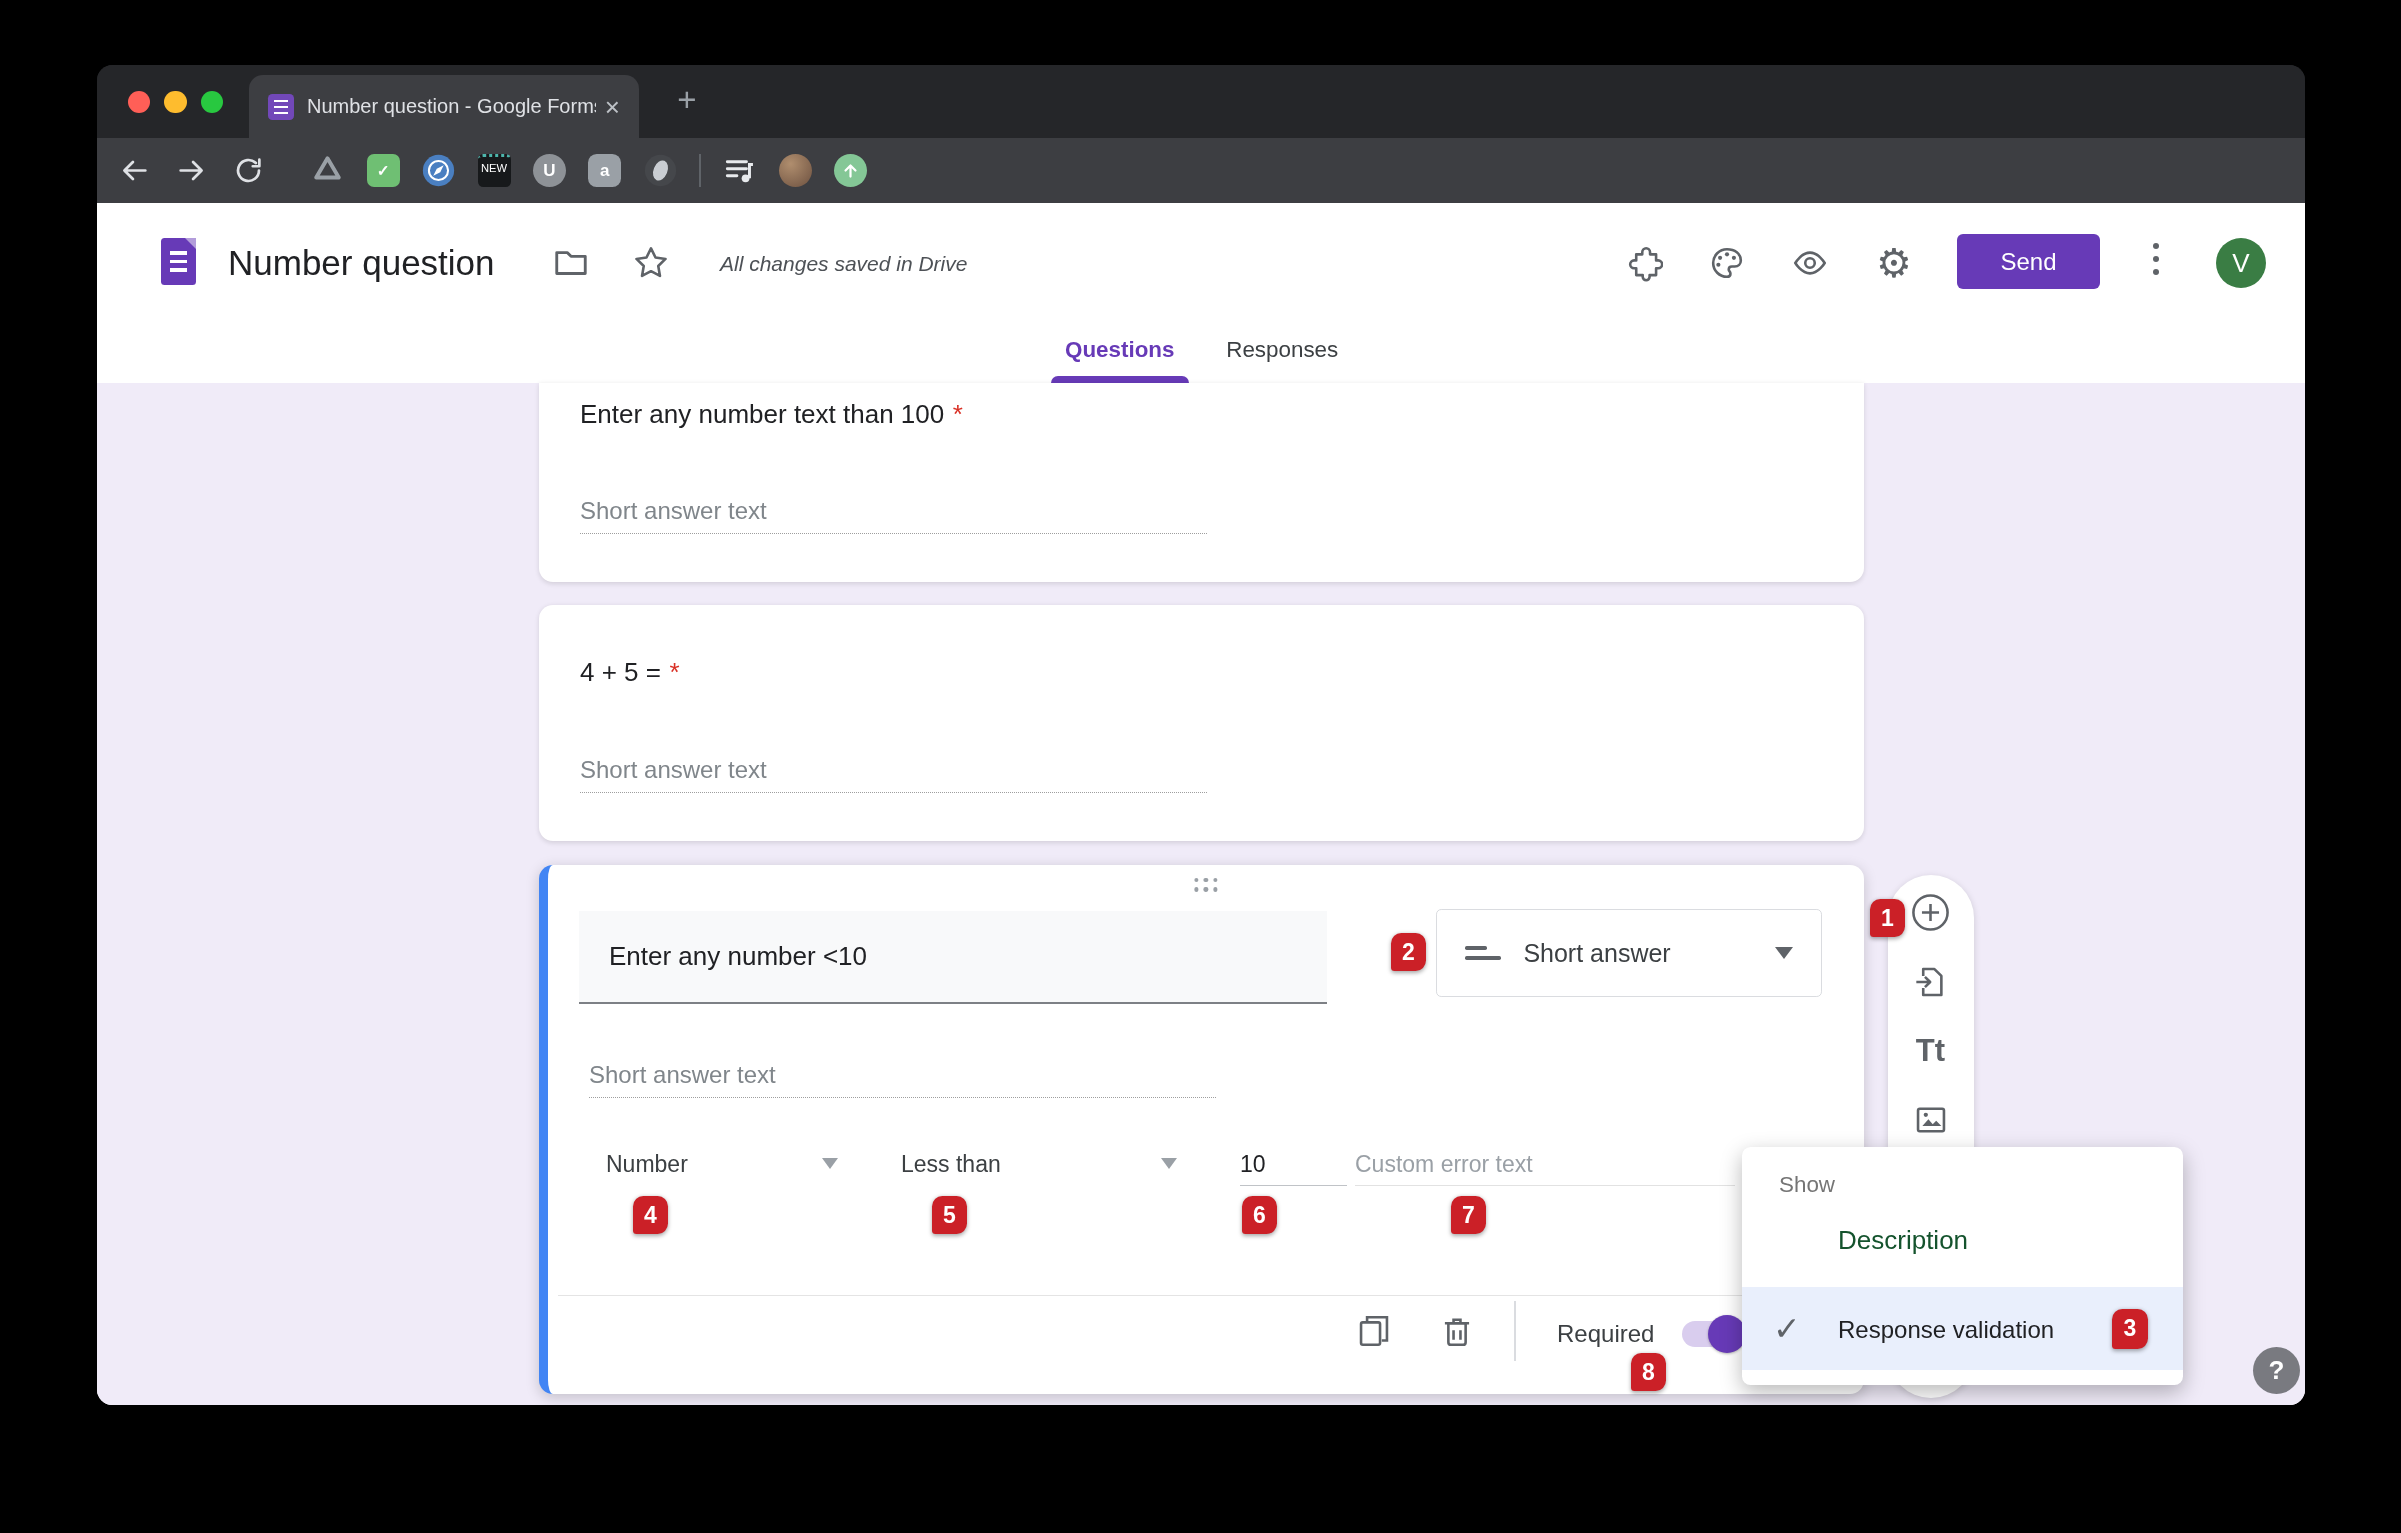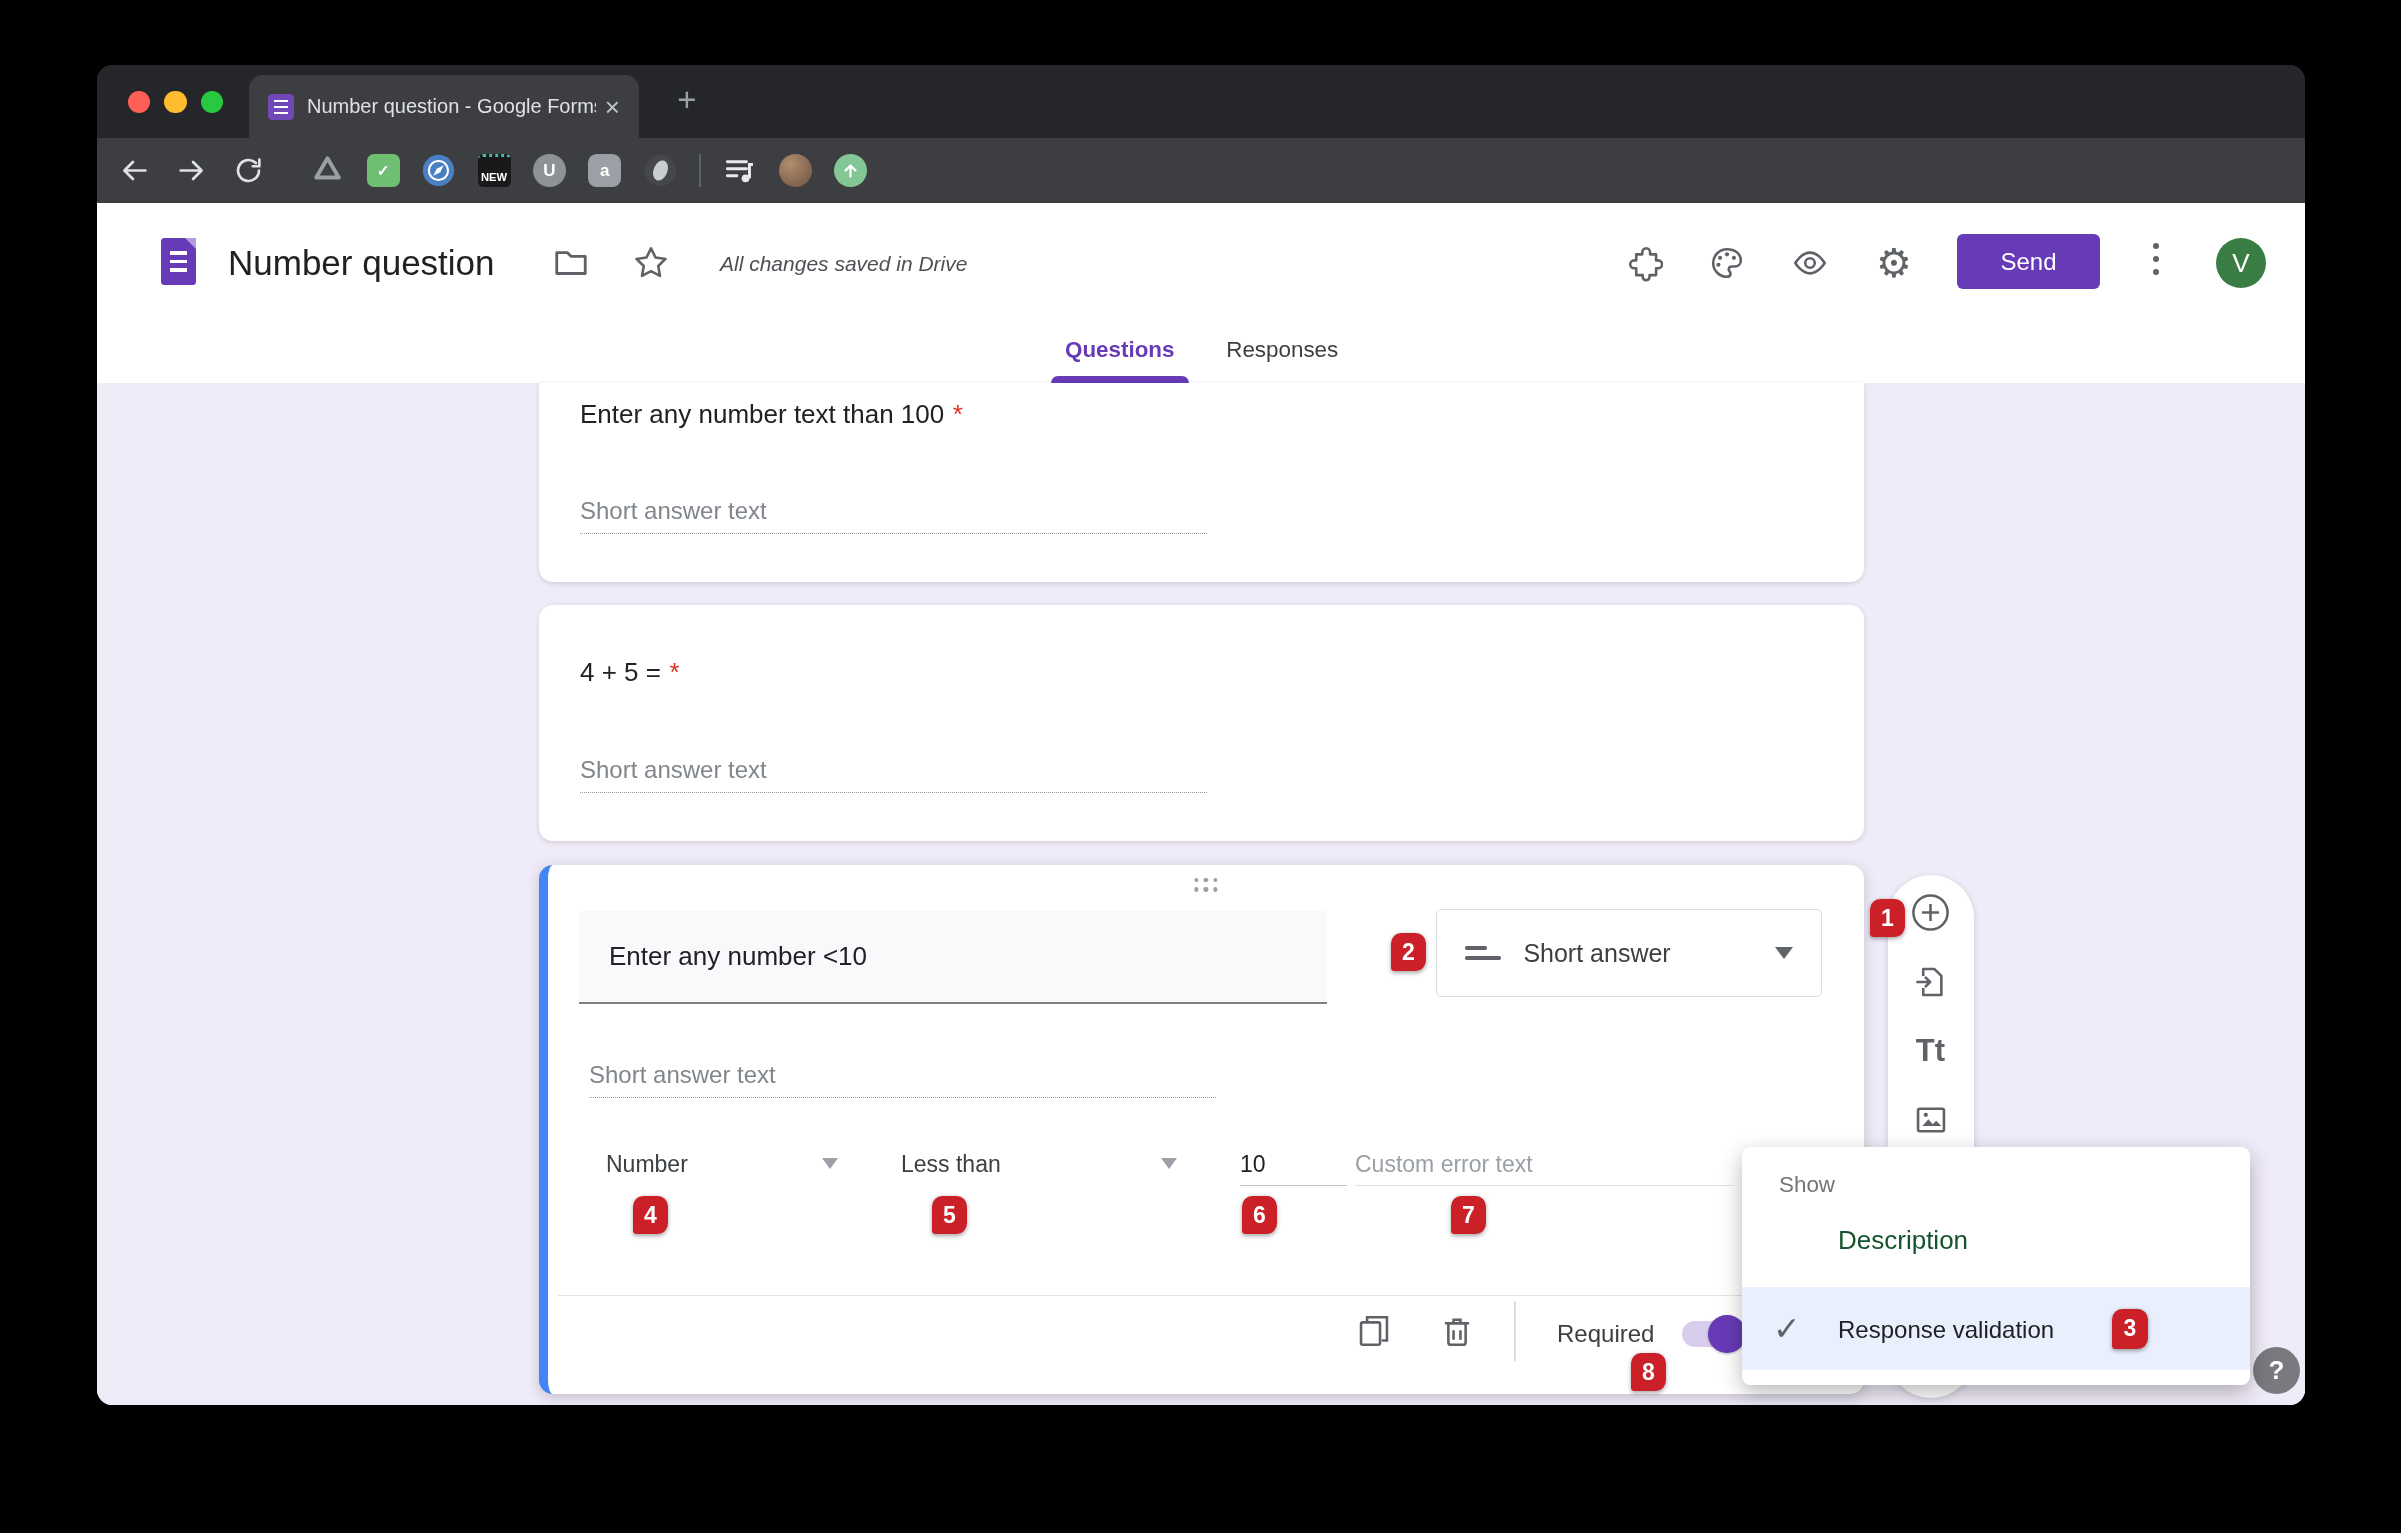--- a/index.html
+++ b/index.html
@@ -32,22 +32,22 @@
   .urlbar { width:1423px; height:45px; border-radius:22.4px; background:#1f2023;
             display:flex; align-items:center; padding:0 19px; flex:none; }
   .url-host { margin-left:12px; font-size:22.4px; color:#e8eaed; white-space:nowrap; }
   .url-path { font-size:22.4px; color:#9aa0a6; white-space:nowrap; }
   .url-star { margin-left:auto; flex:none; }
   .exts { display:flex; align-items:center; gap:22.4px; margin-left:21px; }
   .ext { width:33px; height:33px; flex:none; position:relative; }
   .ext-round { border-radius:50%; display:flex; align-items:center; justify-content:center;
                color:#fff; font-size:17px; font-weight:bold; }
   .ext-new { background:#17191b; border-radius:5.2px; border-top:3.5px dotted #4db6ac;
-             color:#fff; font-size:11.2px; font-weight:bold; display:flex; align-items:flex-end;
-             justify-content:center; padding-bottom:4px; }
+             color:#fff; font-size:11.2px; font-weight:normal; display:flex; align-items:flex-end;
+             justify-content:center; padding-bottom:13px; }
   .ext-mail { background:#6fbf73; border-radius:7px; display:flex; align-items:center;
               justify-content:center; color:#fff; font-size:15.5px; font-weight:bold; }
   .ext-sep { width:1.7px; height:33px; background:#5f6368; }
   .ext-avatar { border-radius:50%; background:radial-gradient(circle at 35% 30%, #b08e6e, #6d5140); }
   .ext-up { background:#84c796; border-radius:50%; display:flex; align-items:center; justify-content:center; }
 
   
   .app { position:absolute; top:138px; left:0; right:0; bottom:0; background:#fff; }
   .fheader { position:relative; height:119px; background:#fff; }
   .docicon { position:absolute; left:64px; top:35px; width:35px; height:47px; background:#673ab7;
@@ -133,21 +133,21 @@
   .toggle { position:absolute; left:1134px; top:456px; width:62px; height:26px;
             border-radius:13px; background:#d9cdee; }
   .toggle .thumb { position:absolute; left:26px; top:-6px; width:38px; height:38px;
             border-radius:50%; background:#673ab7; box-shadow:0 0.9px 2.6px rgba(0,0,0,.3); }
 
   .sidepill { position:absolute; left:1791px; top:492px; width:86px; height:523px;
               background:#fff; border-radius:43px; box-shadow:0 1.7px 7px rgba(0,0,0,.15); z-index:3; }
   .sideicon { position:absolute; left:22.4px; width:41px; height:41px; color:#5f6368; }
   .tticon { font-size:31px; font-weight:bold; color:#5f6368; text-align:center; line-height:38px; }
 
-  .menu { position:absolute; left:1645px; top:764px; width:508px; height:238px; background:#fff;
+  .menu { position:absolute; left:1645px; top:764px; width:441px; height:238px; background:#fff;
           border-radius:8.6px; box-shadow:0 7px 21px rgba(0,0,0,.28); overflow:hidden; z-index:5; }
   .menu-header { position:absolute; left:37px; top:19px; line-height:38px; font-size:22.4px; color:#757575; }
   .menu-item-desc { position:absolute; left:96px; top:60px; line-height:66px; font-size:26px; color:#14532d; }
   .menu-hl { position:absolute; left:0; right:0; top:140px; height:83px; background:#e9effc; }
   .menu-check { position:absolute; left:31px; top:0; line-height:83px; font-size:33px; color:#5f6368; }
   .menu-item-rv { position:absolute; left:96px; top:1px; line-height:83px; font-size:24px; color:#202124; }
   .badge3 { left:370px; top:21.6px; width:36px; height:40px; }
 
   .helpbtn { position:absolute; left:2156px; top:964px; width:47px; height:47px; border-radius:50%;
              background:#797a80; color:#fff; font-size:26px; font-weight:bold;

